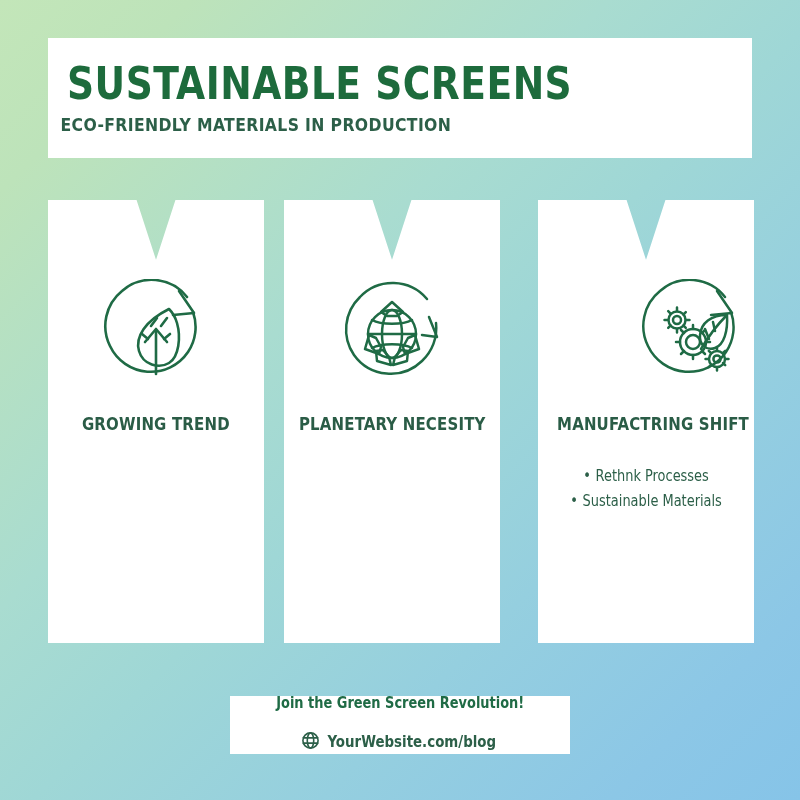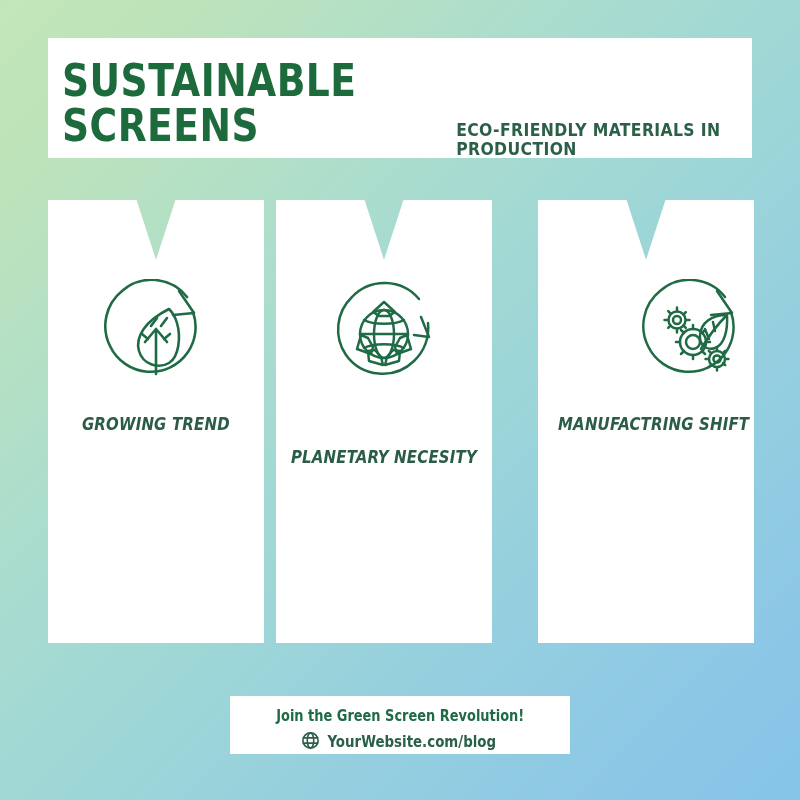--- a/index.html
+++ b/index.html
@@ -29,22 +29,22 @@
   
   .header-band {
     position: absolute;
     left: 48px;
     top: 38px;
     width: 704px;
     height: 120px;
     background: #ffffff;
     box-sizing: border-box;
     display: flex;
-    flex-direction: row;
-    align-items: flex-end;
+    flex-direction: column;
+    align-items: flex-start;
     justify-content: center;
   }
   .main-title {
     font-family: "DejaVu Sans Condensed", "Liberation Sans Narrow", "Liberation Sans", sans-serif;
     font-weight: 700;
     font-size: 45px;
     letter-spacing: 0.5px;
     color: #1d6b3c;
     text-transform: uppercase;
     line-height: 1;
@@ -63,37 +63,36 @@
     transform: scaleX(0.94);
   }
 
   
   .cards {
     position: absolute;
     left: 0;
     top: 200px;
     width: 800px;
     height: 444px;
-    font-style: italic;
   }
   .card {
     position: absolute;
     top: 0;
     width: 216px;
     height: 443px;
     background: #ffffff;
     -webkit-clip-path: polygon(0 0, 41% 0, 50% 13.5%, 59% 0, 100% 0, 100% 100%, 0 100%);
     clip-path: polygon(0 0, 41% 0, 50% 13.5%, 59% 0, 100% 0, 100% 100%, 0 100%);
     box-sizing: border-box;
     display: flex;
     flex-direction: column;
     align-items: center;
   }
   .card.c1 { left: 48px; }
-  .card.c2 { left: 276px; gap: 33px; }
+  .card.c2 { left: 284px; }
   .card.c3 { left: 538px; align-items: flex-end; }
 
   .icon-wrap {
     margin-top: 78px;
     width: 120px;
     height: 112px;
     display: flex;
     align-items: center;
     justify-content: center;
   }
@@ -134,21 +133,21 @@
   .footer-band {
     position: absolute;
     left: 230px;
     top: 696px;
     width: 340px;
     height: 58px;
     background: #ffffff;
     display: flex;
     flex-direction: column;
     align-items: center;
-    justify-content: flex-end;
+    justify-content: space-between;
   }
   .footer-cta {
     font-family: "DejaVu Sans Condensed", "Liberation Sans Narrow", "Liberation Sans", sans-serif;
     font-weight: 700;
     font-size: 15px;
     color: #1f6b45;
     line-height: 1;
     margin-bottom: 7px;
     transform: scaleX(0.96);
     white-space: nowrap;
@@ -248,20 +247,28 @@
           <path d="M82 68.5 L82 71.5 M82 88.5 L82 91.5 M70.5 80 L73.5 80 M90.5 80 L93.5 80
                    M73.8 71.8 L76 74 M88 84 L90.2 86.2
                    M90.2 71.8 L88 74 M76 86 L73.8 88.2"></path>
 
           <path d="M92 36 C76 36 66 44 65 56 C64 66 72 72 80 69 C89 66 93 52 92 36 Z"></path>
           <path d="M66 70 C72 60 80 48 91 37"></path>
           <path d="M74 60 L70 50 M80 52 L78 43"></path>
         </svg>
       </div>
       <div class="card-title">MANUFACTRING SHIFT</div>
+      <ul class="bullets">
+        <li>
+          <span class="dot">•</span><span>Rethnk Processes</span>
+        </li>
+        <li>
+          <span class="dot">•</span><span>Sustainable Materials</span>
+        </li>
+      </ul>
     </div>
 
   </div>
 
   <div class="footer-band">
     <div class="footer-cta">Join the Green Screen Revolution!</div>
     <div class="footer-url-row">
       <span>
         <svg width="19" height="19" viewBox="0 0 20 20" fill="none" stroke="#2c5f48" stroke-width="1.7" stroke-linecap="round">
           <circle cx="10" cy="10" r="8"></circle>

